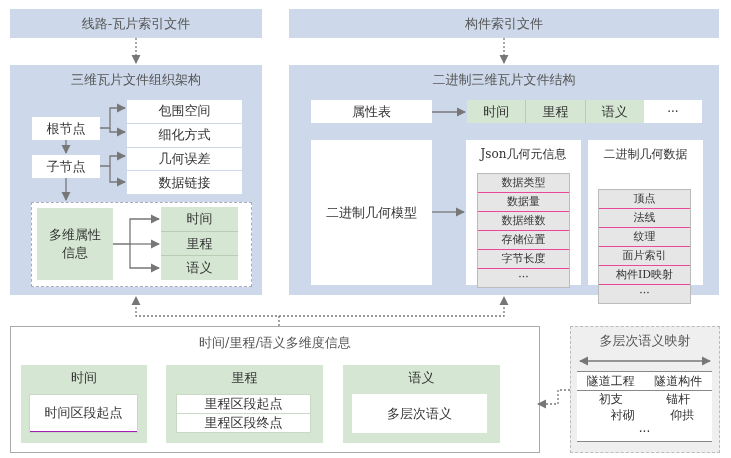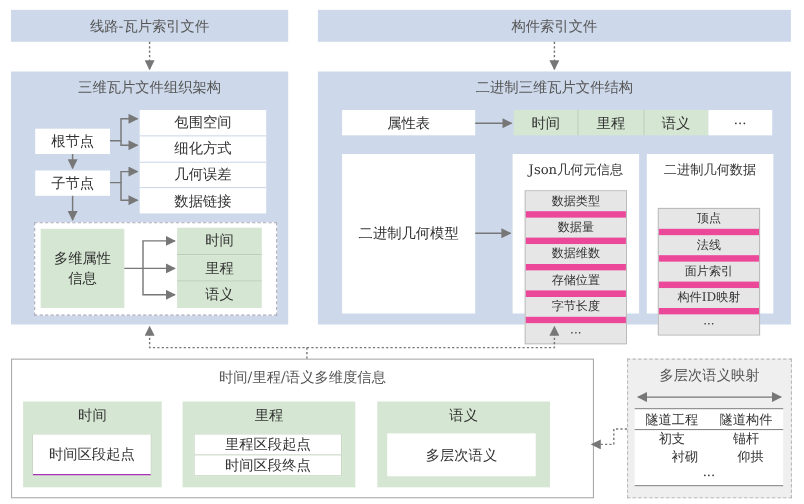--- a/index.html
+++ b/index.html
@@ -8,21 +8,21 @@
   .abs { position:absolute; box-sizing:border-box; }
   .blue { background:#cdd9ea; }
   .white { background:#ffffff; }
   .green { background:#d5e7d2; }
   .center { display:flex; align-items:center; justify-content:center; text-align:center; }
   .t13 { font-size:13px; }
   .t12 { font-size:12px; }
   .gray { color:#555; }
   svg.lines { position:absolute; left:0; top:0; pointer-events:none; }
   .cellbox { border:1px solid #bbb; background:#e8e8e8; }
-  .cellbox > div { height:18px; border-bottom:6px solid #ec4899; background:#e6e6e6; font-size:11px; line-height:18px; text-align:center; color:#333; }
+  .cellbox > div { height:18px; border-bottom:1px solid #ec4899; background:#e6e6e6; font-size:11px; line-height:18px; text-align:center; color:#333; }
   .cellbox > div:last-child { border-bottom:none; }
   .stack > div { display:flex; align-items:center; justify-content:center; border-bottom:1px solid #cdd9ea; font-size:13px; }
   .stack > div:last-child { border-bottom:none; }
   .gstack > div { display:flex; align-items:center; justify-content:center; border-bottom:1px solid #b8cdb4; font-size:13px; background:#d5e7d2; }
   .gstack > div:last-child { border-bottom:none; }
 </style>
 </head>
 <body>
 
 <div class="abs blue center t13 gray" style="left:10px;top:9px;width:252px;height:29px;">线路-瓦片索引文件</div>
@@ -78,39 +78,40 @@
   <div>存储位置</div>
   <div>字节长度</div>
   <div>···</div>
 </div>
 
 <div class="abs white" style="left:588px;top:140px;width:115px;height:145px;"></div>
 <div class="abs center t12" style="left:588px;top:144px;width:115px;height:20px;">二进制几何数据</div>
 <div class="abs cellbox" style="left:598px;top:173px;width:93px;margin-top:16px;">
   <div>顶点</div>
   <div>法线</div>
+  <div>纹理</div>
   <div>面片索引</div>
   <div>构件ID映射</div>
   <div>···</div>
 </div>
 
 <div class="abs white" style="left:10px;top:326px;width:530px;height:127px;border:1px solid #aaa;"></div>
 <div class="abs center t13 gray" style="left:10px;top:333px;width:530px;height:20px;">时间/里程/语义多维度信息</div>
 
 <div class="abs green" style="left:21px;top:365px;width:126px;height:78px;"></div>
 <div class="abs center t13" style="left:21px;top:368px;width:126px;height:20px;">时间</div>
 <div class="abs white stack" style="left:29px;top:394px;width:109px;height:39px;display:flex;flex-direction:column;border:1px solid #c9d9c5;">
   <div style="flex:1;border-bottom:1px solid #a21caf;font-family:Liberation Serif, serif;">时间区段起点</div>
 </div>
 
 <div class="abs green" style="left:166px;top:365px;width:157px;height:78px;"></div>
 <div class="abs center t13" style="left:166px;top:368px;width:157px;height:20px;">里程</div>
 <div class="abs white stack" style="left:176px;top:394px;width:135px;height:39px;display:flex;flex-direction:column;border:1px solid #c9d9c5;">
   <div style="flex:1;border-bottom:1px solid #c9d9c5;">里程区段起点</div>
-  <div style="flex:1">时间区段终点</div>
+  <div style="flex:1">里程区段终点</div>
 </div>
 
 <div class="abs green" style="left:343px;top:365px;width:157px;height:78px;"></div>
 <div class="abs center t13" style="left:343px;top:368px;width:157px;height:20px;">语义</div>
 <div class="abs white center t13" style="left:352px;top:394px;width:135px;height:39px;">多层次语义</div>
 
 <div class="abs" style="left:570px;top:326px;width:150px;height:127px;background:#efefef;border:1.5px dashed #bbb;"></div>
 <div class="abs center t13 gray" style="left:570px;top:331px;width:150px;height:20px;">多层次语义映射</div>
 <div class="abs" style="left:577px;top:371px;width:135px;height:71px;background:#fff;border-top:1px solid #888;border-bottom:1px solid #888;">
   <div style="display:flex;height:18px;border-bottom:1px solid #888;">

